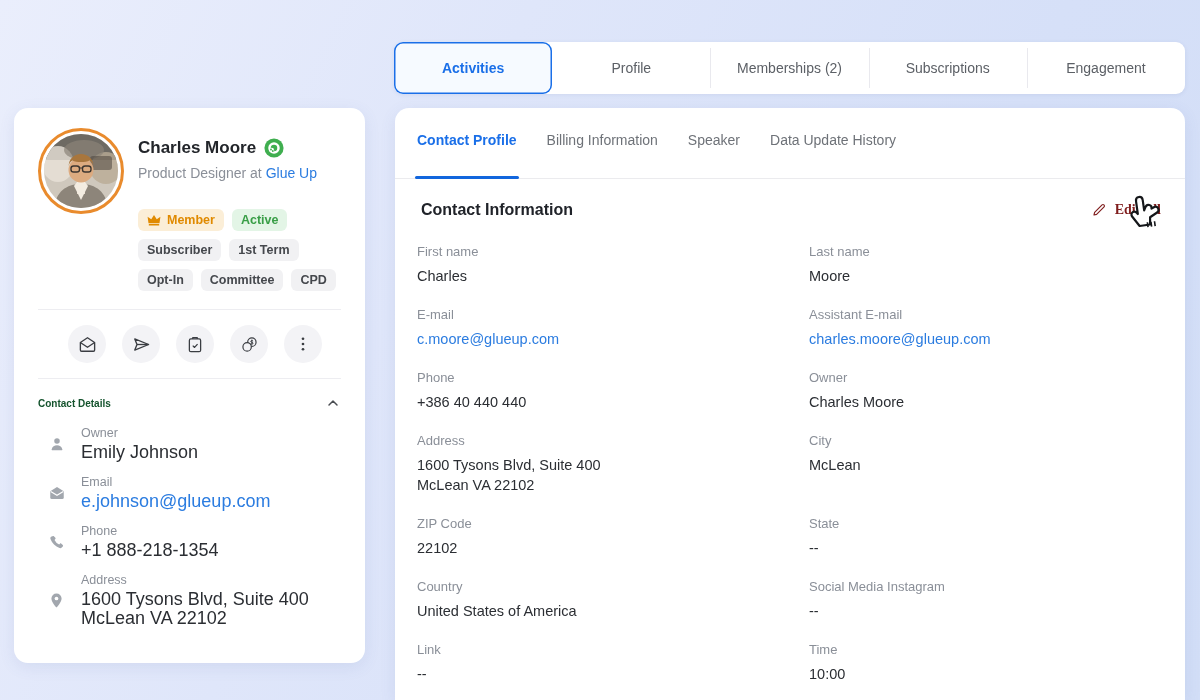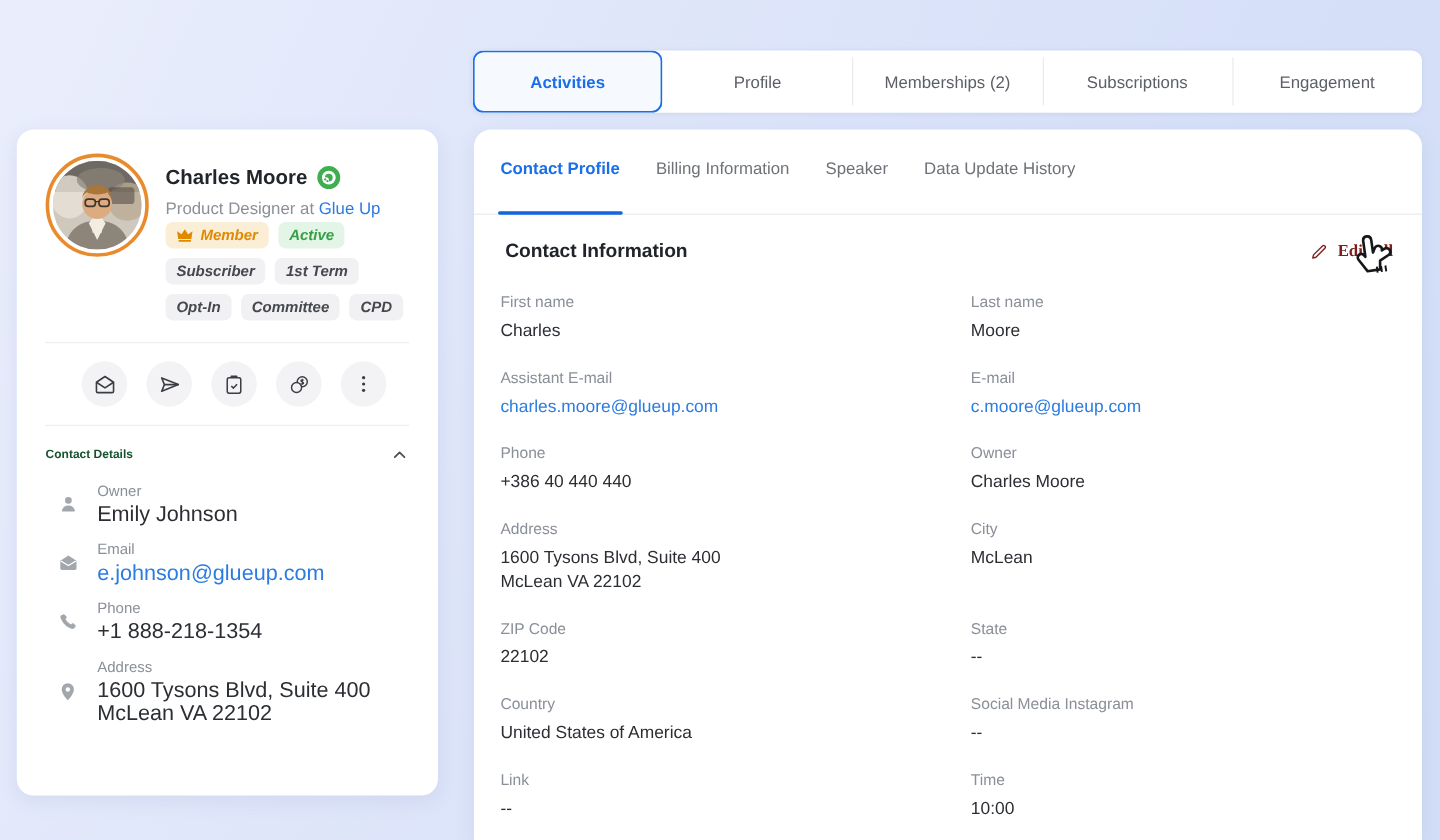--- a/index.html
+++ b/index.html
@@ -41,21 +41,21 @@
     width:86px; height:86px; flex:none; border-radius:50%;
     border:3px solid #e98b2d; padding:3px; background:#fff;
   }
   .avatar { width:74px; height:74px; border-radius:50%; overflow:hidden; display:block; }
   .profile-info { padding-top:10px; min-width:0; }
   .name-row { display:flex; align-items:center; gap:8px; }
   .pname { font-size:17px; font-weight:700; color:#22252a; }
   .org-logo { width:20px; height:20px; flex:none; }
   .subtitle { margin-top:7px; font-size:14px; color:#8a8f98; white-space:nowrap; }
   .subtitle a { color:#2b7ce0; text-decoration:none; }
-  .badges { margin-top:4px; display:flex; flex-wrap:wrap; gap:8px; width:205px;font-style:italic; }
+  .badges { margin-top:28px; display:flex; flex-wrap:wrap; gap:8px; width:205px; }
   .badge {
     font-size:12.5px; font-weight:600; color:#45484d; background:#f1f1f3;
     padding:4px 9px; border-radius:6px; display:inline-flex; align-items:center; gap:6px;
     white-space:nowrap;
   }
   .badge.member { background:#fbeed7; color:#e08a00; }
   .badge.active-badge { background:#e3f5e6; color:#389e46; }
   .hr { height:1px; background:#ededf1; border:0; }
   .hr1 { margin:18px 0 15px; }
   .hr2 { margin:15px 0 16px; }
@@ -295,26 +295,26 @@
     <div class="field">
       <div class="flabel">First name</div>
       <div class="fvalue">Charles</div>
     </div>
     <div class="field">
       <div class="flabel">Last name</div>
       <div class="fvalue">Moore</div>
     </div>
 
     <div class="field">
+      <div class="flabel">E-mail</div>
+      <div class="fvalue link">c.moore@glueup.com</div>
+    </div>
+    <div class="field">
       <div class="flabel">Assistant E-mail</div>
       <div class="fvalue link">charles.moore@glueup.com</div>
-    </div>
-    <div class="field">
-      <div class="flabel">E-mail</div>
-      <div class="fvalue link">c.moore@glueup.com</div>
     </div>
 
     <div class="field">
       <div class="flabel">Phone</div>
       <div class="fvalue">+386 40 440 440</div>
     </div>
     <div class="field">
       <div class="flabel">Owner</div>
       <div class="fvalue">Charles Moore</div>
     </div>

